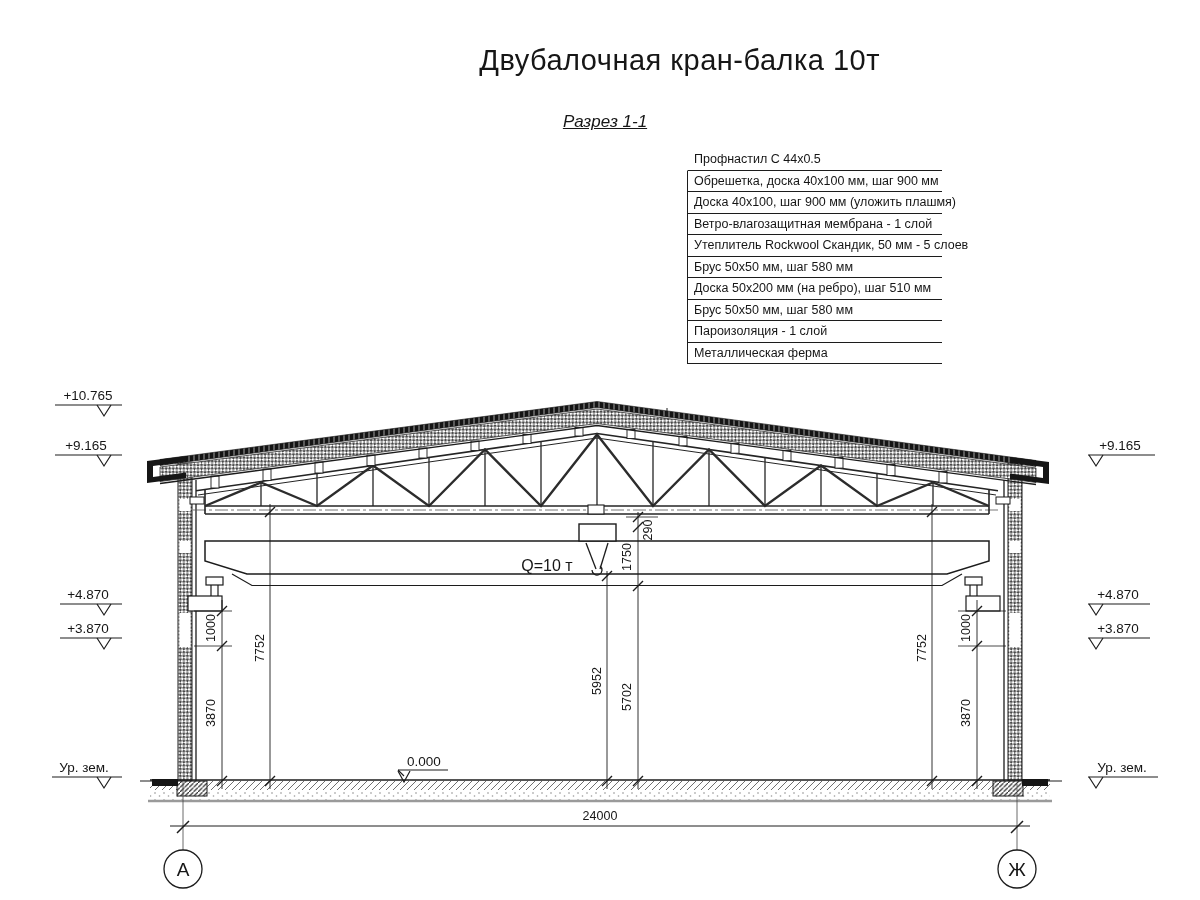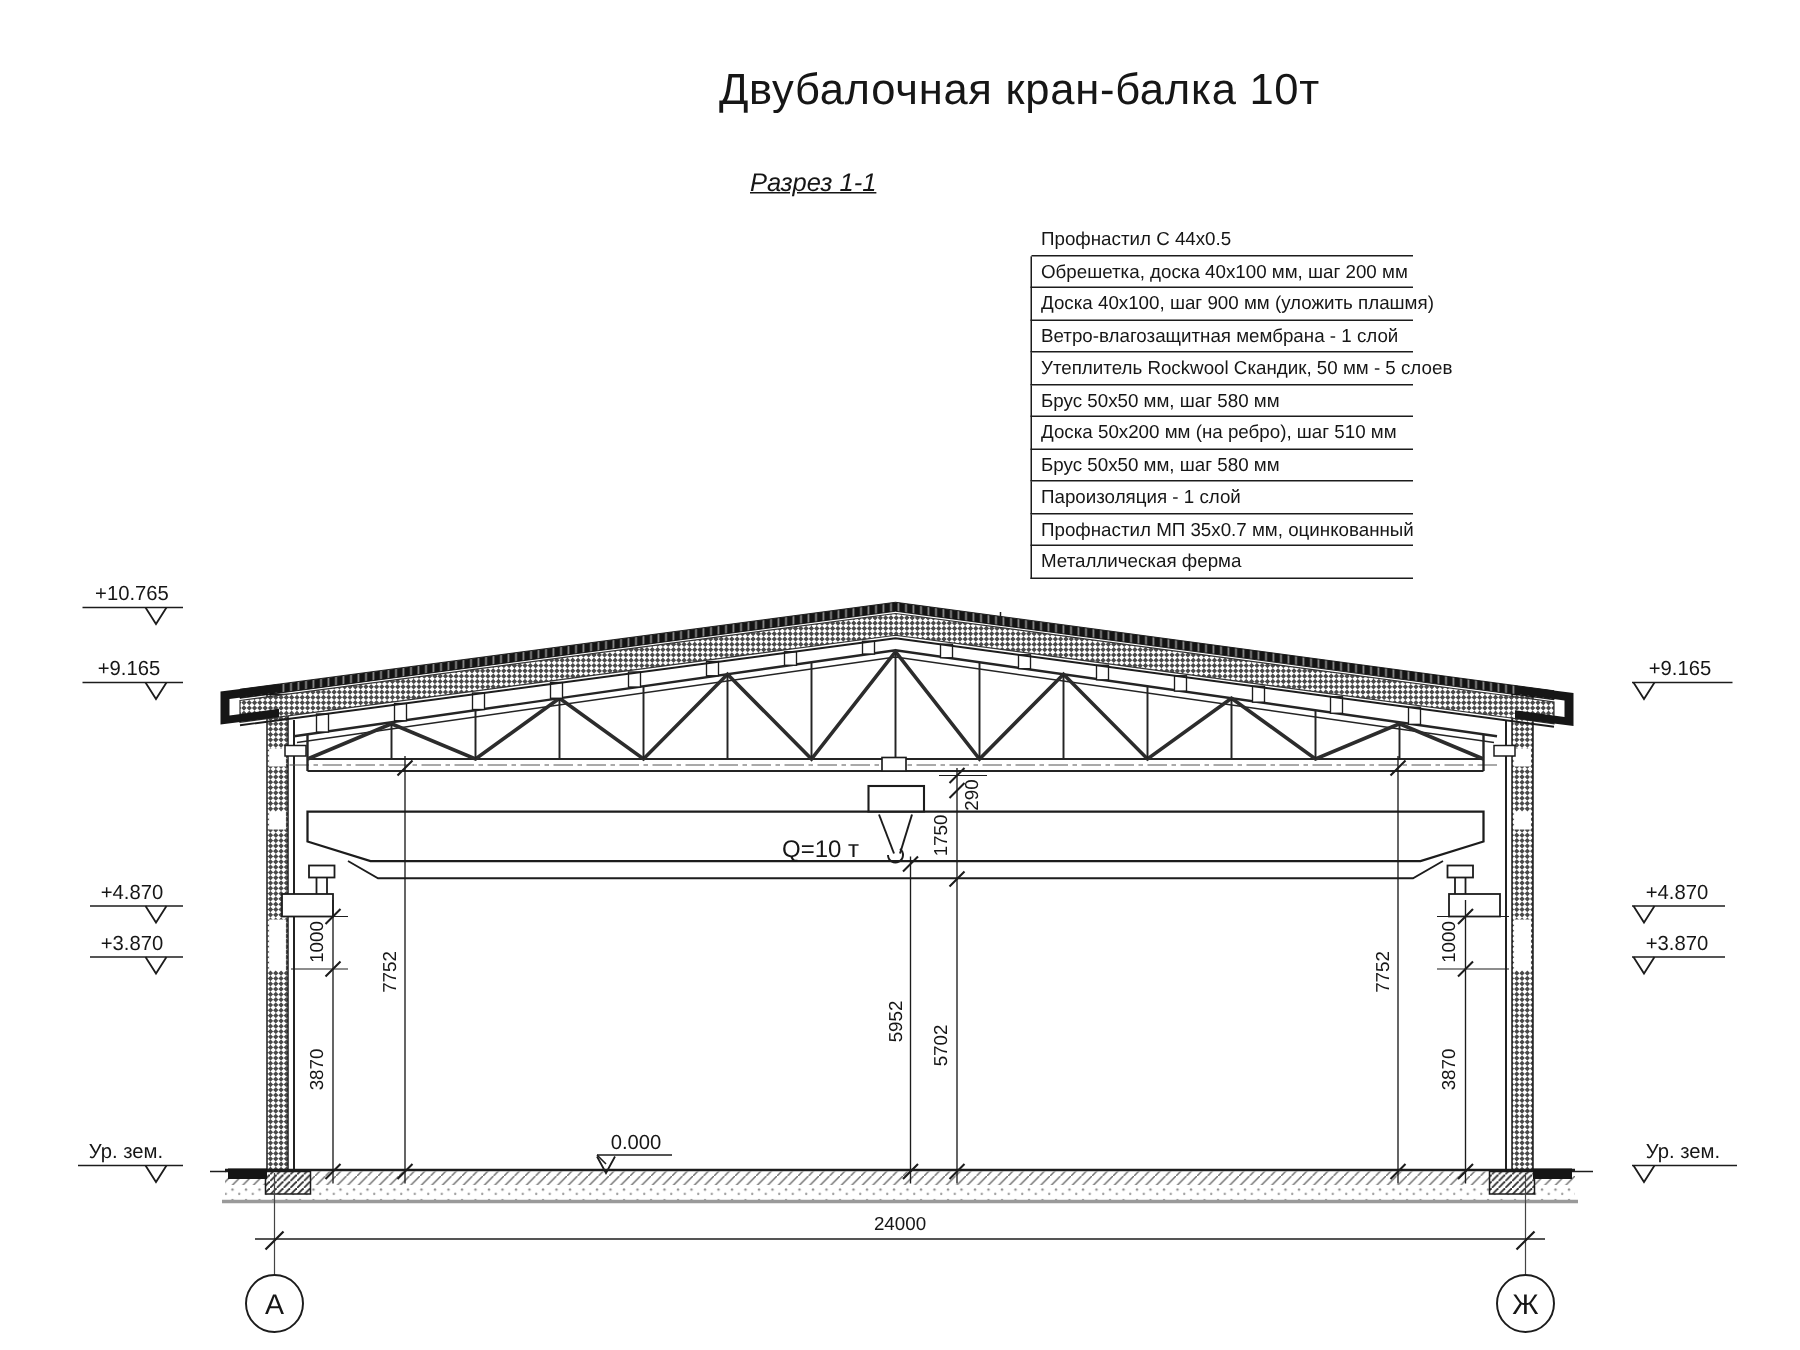--- a/index.html
+++ b/index.html
@@ -2,21 +2,21 @@
 <html><head>
 <meta charset="utf-8">
 <style>
   html,body{margin:0;padding:0;background:#fff;}
   body{width:1200px;height:900px;position:relative;overflow:hidden;
        font-family:"Liberation Sans", sans-serif;color:#161616;}
   #stage{position:absolute;left:0;top:0;width:1200px;height:900px;}
   svg{position:absolute;left:0;top:0;}
   .drawing-title{position:absolute;left:350px;top:44px;width:530px;text-align:right;
        font-size:29px;letter-spacing:.5px;white-space:nowrap;}
-  .section-label{position:absolute;left:500px;top:112px;width:210px;
+  .section-label{position:absolute;left:500px;top:112px;width:210px;text-align:center;
        font-size:17px;font-style:italic;text-decoration:underline;}
   .callout{position:absolute;left:668px;top:149px;width:274px;}
   .co-row{height:21.55px;line-height:21.55px;font-size:12.5px;white-space:nowrap;
        border-bottom:1px solid #1c1c1c;border-left:1px solid #1c1c1c;padding-left:6px;
        box-sizing:border-box;overflow:visible;margin-left:19px;}
   .co-row:first-child{border-left:1px solid transparent;}
   text{font-family:"Liberation Sans", sans-serif;fill:#161616;}
   .dimtxt{font-size:12.5px;}
   .elevtxt{font-size:13.5px;}
 </style>
@@ -275,25 +275,24 @@
     <text class="elevtxt" x="1122" y="772" text-anchor="middle">Ур. зем.</text>
     <text class="elevtxt" x="424" y="766" text-anchor="middle">0.000</text>
   </g>
 </svg>
 
 <div class="drawing-title">Двубалочная кран-балка 10т</div>
 <div class="section-label">Разрез 1-1</div>
 
 <div class="callout">
   <div class="co-row">Профнастил С 44х0.5</div>
-  <div class="co-row">Обрешетка, доска 40х100 мм, шаг 200 мм</div>
+  <div class="co-row">Обрешетка, доска 40х100 мм, шаг 900 мм</div>
   <div class="co-row">Доска 40х100, шаг 900 мм (уложить плашмя)</div>
   <div class="co-row">Ветро-влагозащитная мембрана - 1 слой</div>
   <div class="co-row">Утеплитель Rockwool Скандик, 50 мм - 5 слоев</div>
   <div class="co-row">Брус 50х50 мм, шаг 580 мм</div>
   <div class="co-row">Доска 50х200 мм (на ребро), шаг 510 мм</div>
   <div class="co-row">Брус 50х50 мм, шаг 580 мм</div>
   <div class="co-row">Пароизоляция - 1 слой</div>
-  <div class="co-row">Профнастил МП 35х0.7 мм, оцинкованный</div>
   <div class="co-row">Металлическая ферма</div>
 </div>
 
 </div>
 
 </body></html>

